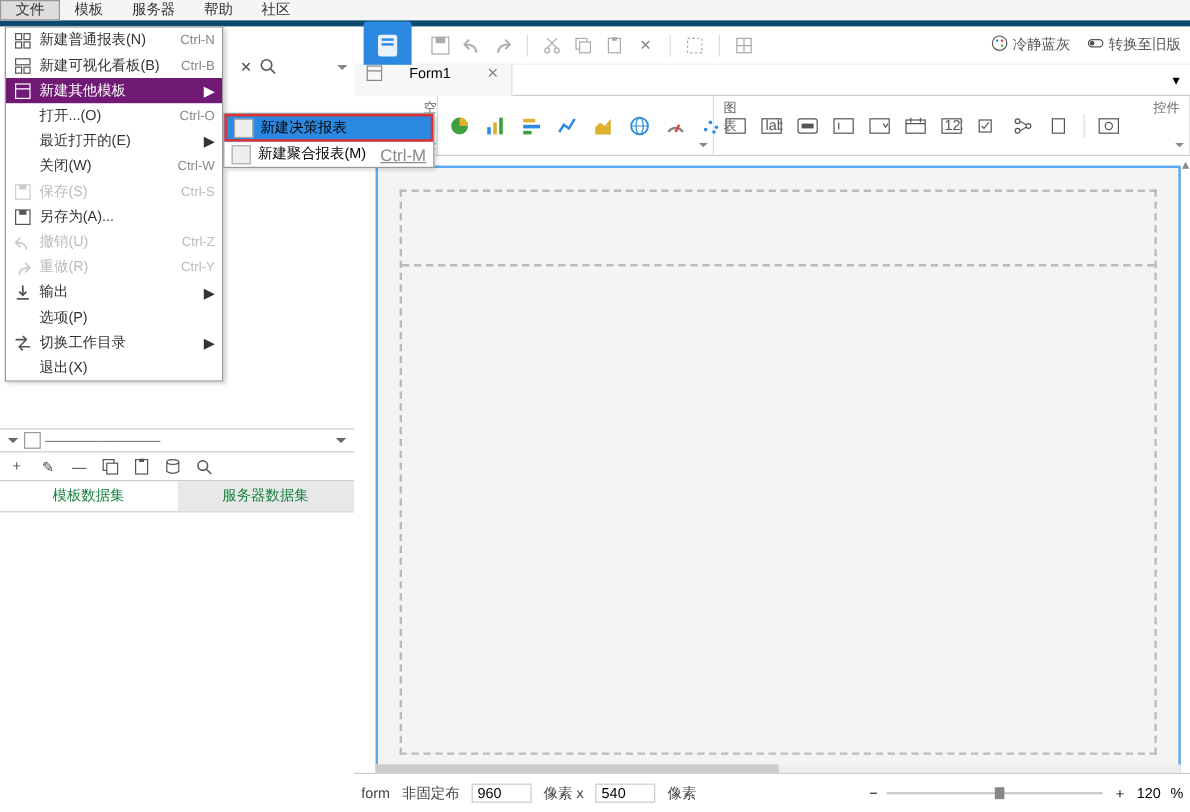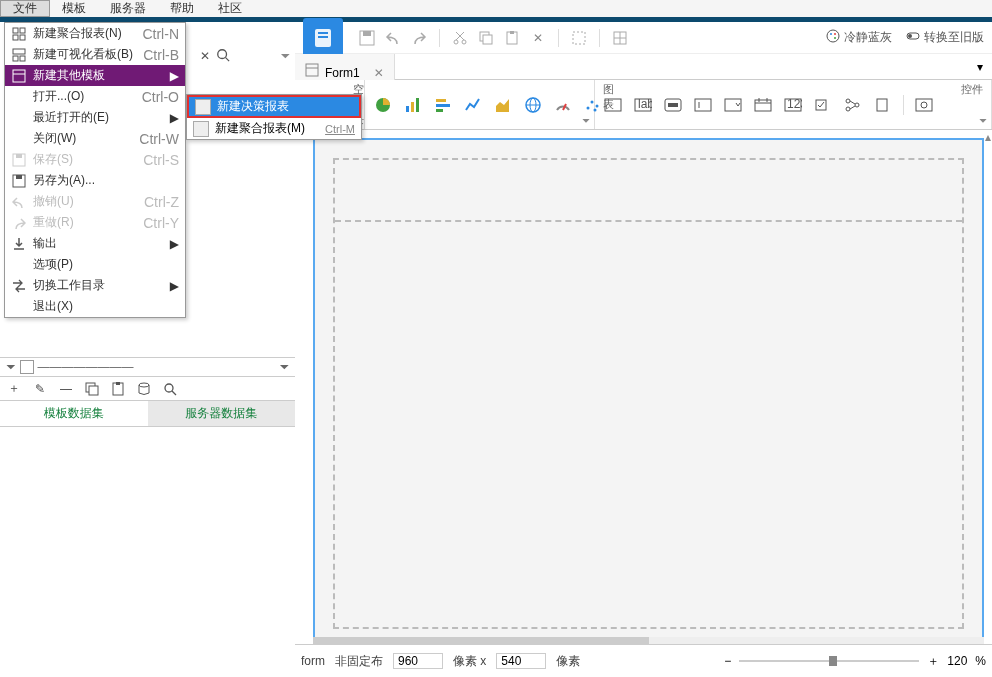--- a/index.html
+++ b/index.html
@@ -12,32 +12,32 @@
 
 
 .left-area { position: absolute; top: 22px; left: 0; width: 295px; }
 
 .dropdown-menu { position: absolute; top: 0; left: 4px; width: 182px; background: #fff; border: 1px solid #999; box-shadow: 2px 2px 4px rgba(0,0,0,0.2); z-index: 100; }
 .dropdown-menu .dm-item { height: 21px; display: flex; align-items: center; padding: 0 6px; position: relative; }
 .dropdown-menu .dm-item.highlighted { background: #701a75; color: #fff; }
 .dropdown-menu .dm-item .dm-icon { width: 16px; height: 16px; margin-right: 6px; display: flex; align-items: center; justify-content: center; }
 .dropdown-menu .dm-item .dm-label { flex: 1; color: #333; }
 .dropdown-menu .dm-item.highlighted .dm-label { color: #fff; }
-.dropdown-menu .dm-item .dm-shortcut { color: #888; font-size: 14px; text-align: center; }
+.dropdown-menu .dm-item .dm-shortcut { color: #888; font-size: 11px; text-align: center; }
 .dropdown-menu .dm-item.disabled .dm-label, .dropdown-menu .dm-item.disabled .dm-shortcut { color: #bbb; }
 .dropdown-menu .dm-item .dm-arrow { position: absolute; right: 6px; color: #333; }
 .dropdown-menu .dm-item.highlighted .dm-arrow { color: #fff; }
 
 
 .submenu { position: absolute; top: 72px; left: 186px; width: 176px; background: #fff; border: 1px solid #999; box-shadow: 2px 2px 4px rgba(0,0,0,0.2); z-index: 101; }
 .submenu .sm-item { height: 21px; display: flex; align-items: center; padding: 0 6px; }
 .submenu .sm-item .sm-icon { width: 16px; height: 16px; margin-right: 6px; border: 1px solid #aaa; background: #eee; }
-.submenu .sm-item.highlighted { background: #2b89e2; color: #ffffff; border: 2px solid #e03030; height: 23px; }
+.submenu .sm-item.highlighted { background: #2b89e2; color: #000000; border: 2px solid #e03030; height: 23px; }
 .submenu .sm-item .sm-label { flex: 1; }
-.submenu .sm-item .sm-shortcut { color: #888; font-size: 11px; text-decoration: underline; }
+.submenu .sm-item .sm-shortcut { color: #888; font-size: 14px; text-decoration: underline; }
 
 
 .search-row { position: absolute; top: 24px; left: 200px; width: 90px; height: 20px; display: flex; align-items: center; gap: 6px; }
 .search-row .close-x { color: #555; cursor: pointer; }
 .search-row .search-mag { color: #555; cursor: pointer; }
 .search-row .dd-arrow { color: #888; margin-left: auto; }
 
 
 .left-lower { position: absolute; top: 335px; left: 0; width: 295px; }
 .left-row1 { height: 20px; border-top: 1px solid #ccc; border-bottom: 1px solid #ccc; display: flex; align-items: center; padding: 0 6px; color: #666; gap: 4px; }
@@ -54,21 +54,21 @@
 .doc-toolbar { height: 32px; display: flex; align-items: center; padding: 0 4px; gap: 6px; border-bottom: 1px solid #eee; }
 .doc-toolbar .tb-sep { width: 1px; height: 18px; background: #ddd; margin: 0 4px; }
 .doc-toolbar .tb-btn { width: 20px; height: 20px; display: flex; align-items: center; justify-content: center; color: #888; cursor: pointer; }
 .doc-toolbar .tb-btn svg { display: block; }
 .doc-toolbar .tb-text-btn { display: flex; align-items: flex-end; gap: 4px; color: #555; cursor: pointer; padding: 0 4px; }
 
 .big-icon { width: 40px; height: 40px; background: #2b89e2; border-radius: 3px; margin: 4px 8px 4px 4px; display: flex; align-items: center; justify-content: center; }
 
 
 .tab-bar { height: 26px; display: flex; align-items: center; border-bottom: 1px solid #ccc; position: relative; }
-.tab-bar .tab { height: 26px; display: flex; align-items: flex-end; padding: 0 10px; gap: 6px; border-right: 1px solid #ddd; background: #f7f7f7; }
+.tab-bar .tab { height: 26px; display: flex; align-items: flex-start; padding: 0 10px; gap: 22px; border-right: 1px solid #ddd; background: #f7f7f7; }
 .tab-bar .tab-close { color: #888; cursor: pointer; margin-left: 8px; }
 .tab-bar .tab-more { position: absolute; right: 4px; width: 16px; height: 16px; display: flex; align-items: center; justify-content: center; cursor: pointer; }
 
 
 .ribbon { height: 50px; display: flex; border-bottom: 1px solid #ccc; }
 .ribbon-group { display: flex; flex-direction: row; padding: 2px 8px; border-right: 1px solid #ddd; position: relative; }
 .ribbon-group .rg-icons { flex: 1; display: flex; align-items: center; gap: 10px; }
 .ribbon-group .rg-label { text-align: center; color: #666; font-size: 11px; height: 14px; }
 .ribbon-group .rg-arrow { position: absolute; right: 4px; bottom: 2px; color: #888; font-size: 10px; }
 .rg-icon { width: 20px; height: 20px; display: flex; align-items: center; justify-content: center; cursor: pointer; }
@@ -116,21 +116,21 @@
   <div class="dropdown-menu">
     <div class="dm-item">
       <span class="dm-icon">
           <svg width="14" height="14">
             <rect x="1" y="1" width="5" height="5" fill="none" stroke="#555"></rect>
             <rect x="8" y="1" width="5" height="5" fill="none" stroke="#555"></rect>
             <rect x="1" y="8" width="5" height="5" fill="none" stroke="#555"></rect>
             <rect x="8" y="8" width="5" height="5" fill="none" stroke="#555"></rect>
           </svg>
         </span>
-      <span class="dm-label">新建聚合报表(N)</span>
+      <span class="dm-label">新建普通报表(N)</span>
       <span class="dm-shortcut">Ctrl-N</span>
     </div>
     <div class="dm-item">
       <span class="dm-icon">
           <svg width="14" height="14">
             <rect x="1" y="1" width="12" height="5" fill="none" stroke="#555"></rect>
             <rect x="1" y="8" width="5" height="5" fill="none" stroke="#555"></rect>
             <rect x="8" y="8" width="5" height="5" fill="none" stroke="#555"></rect>
           </svg>
         </span>

